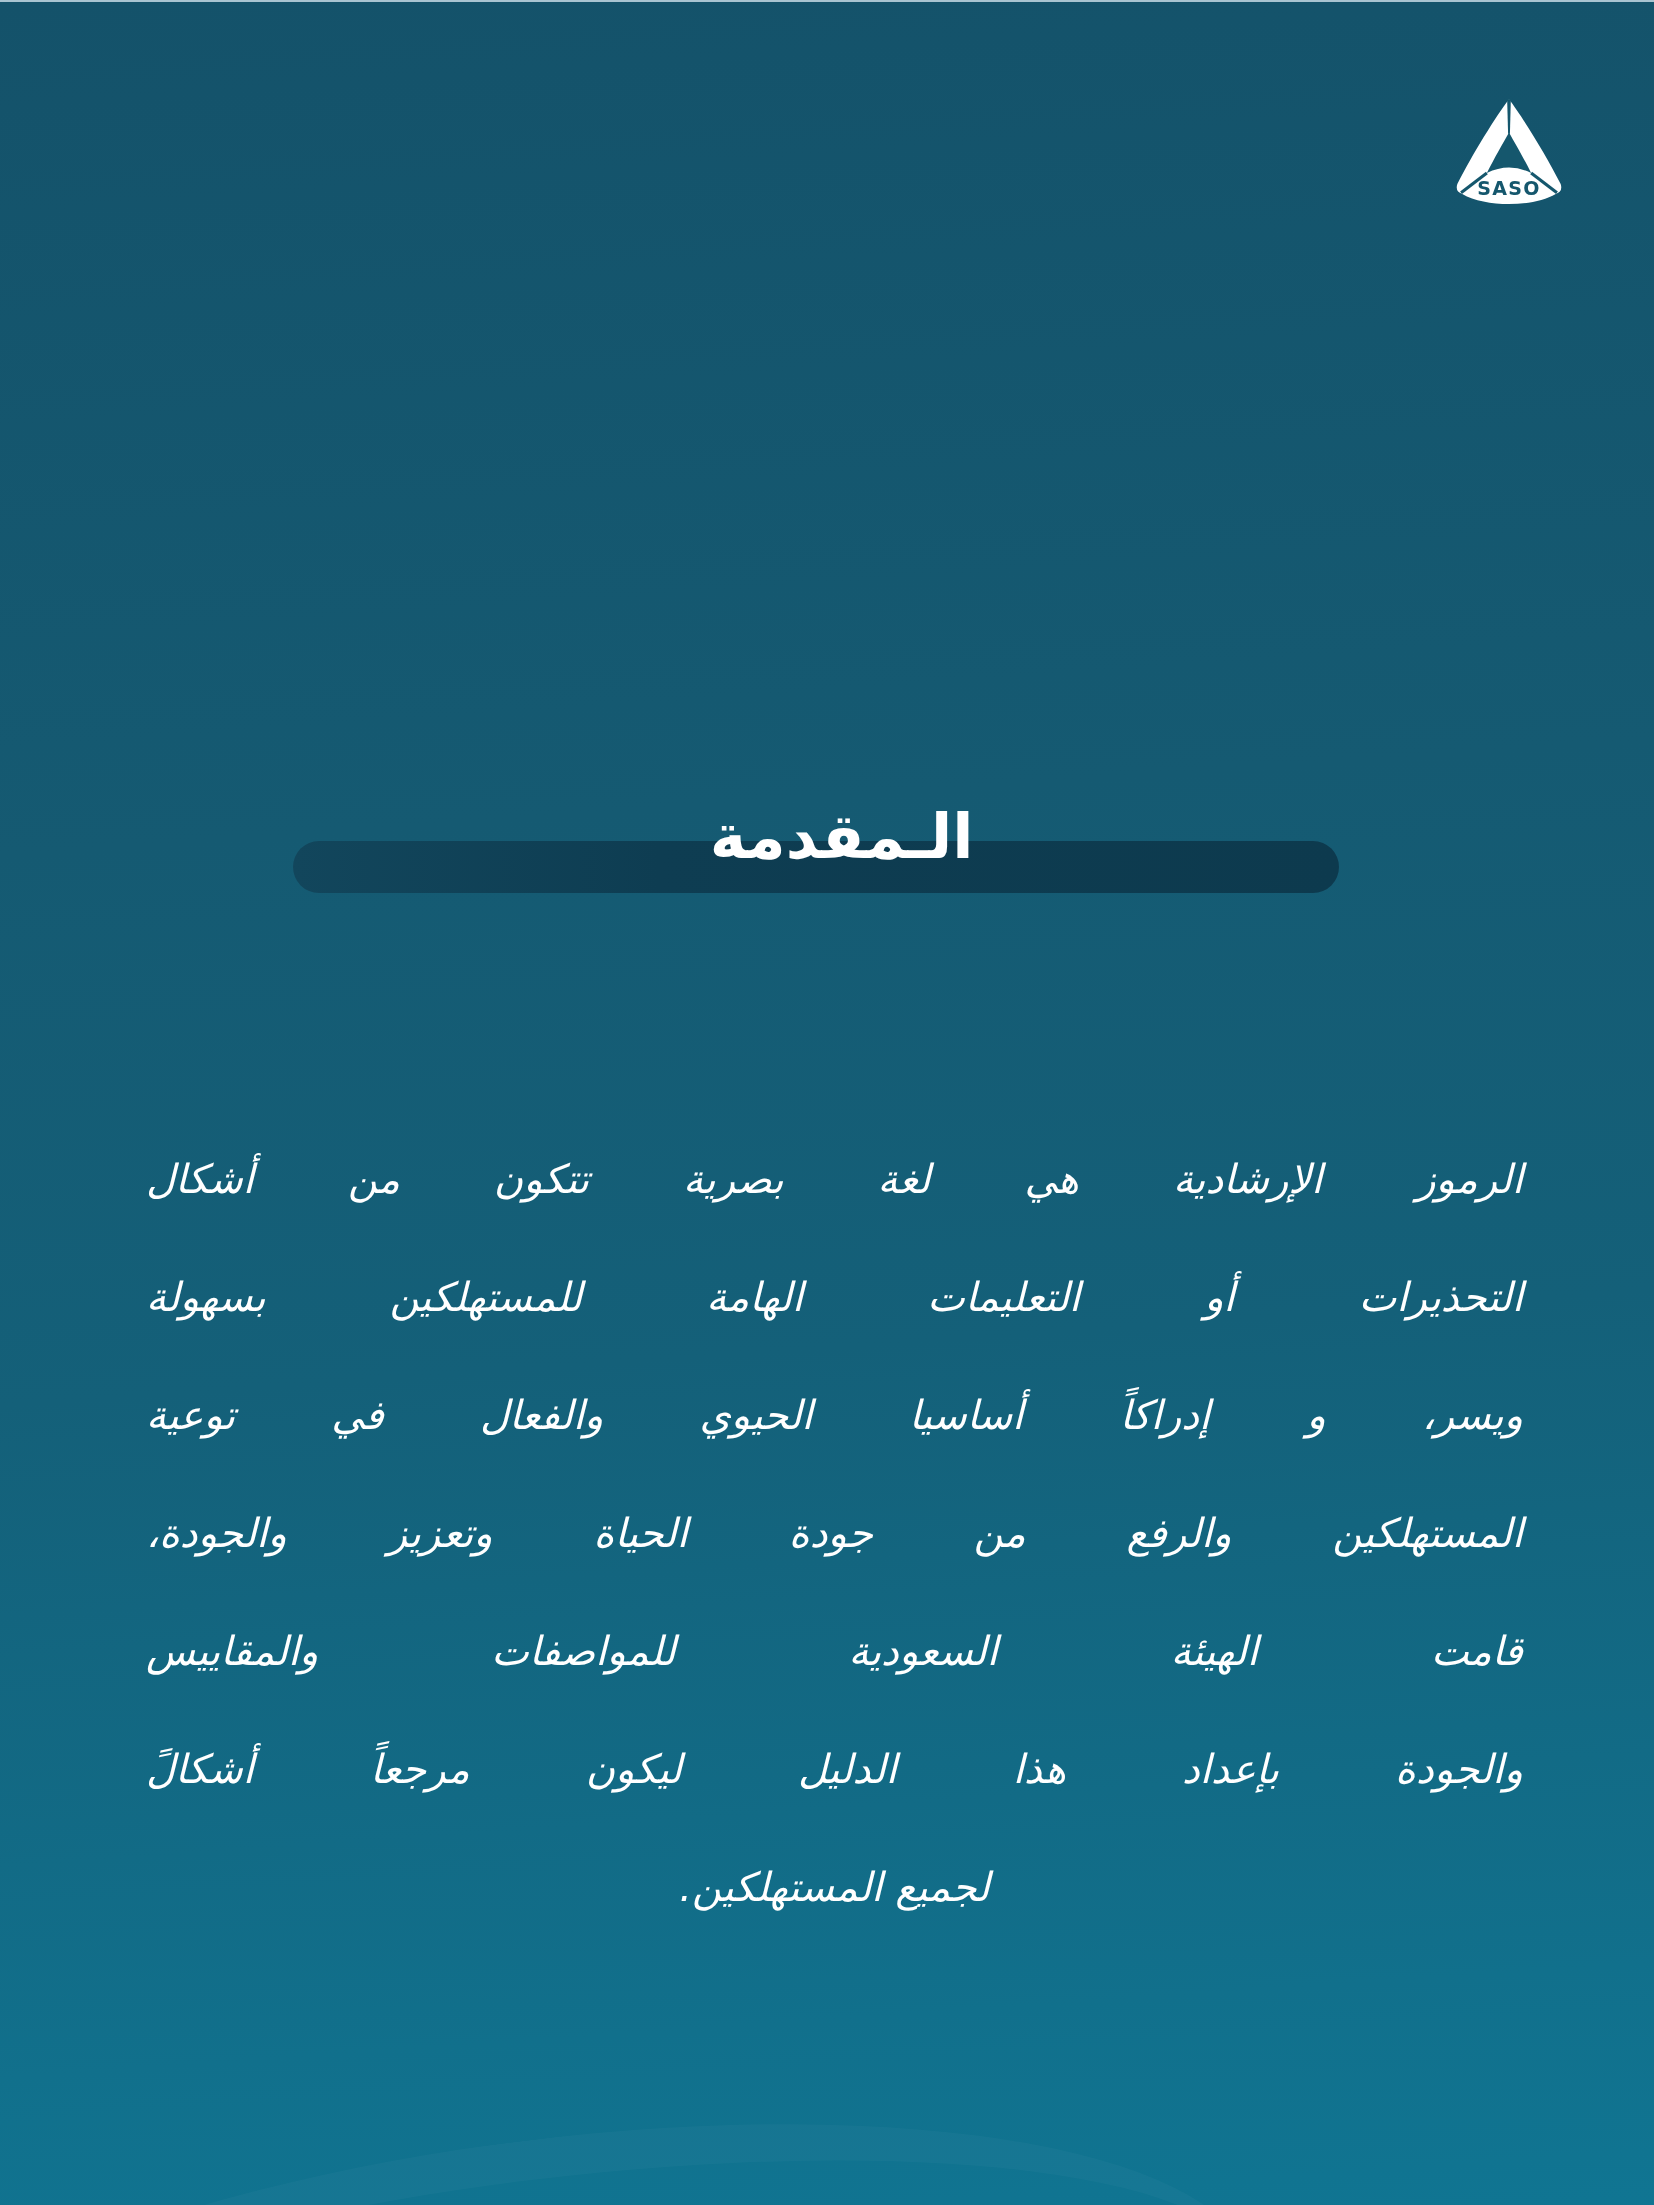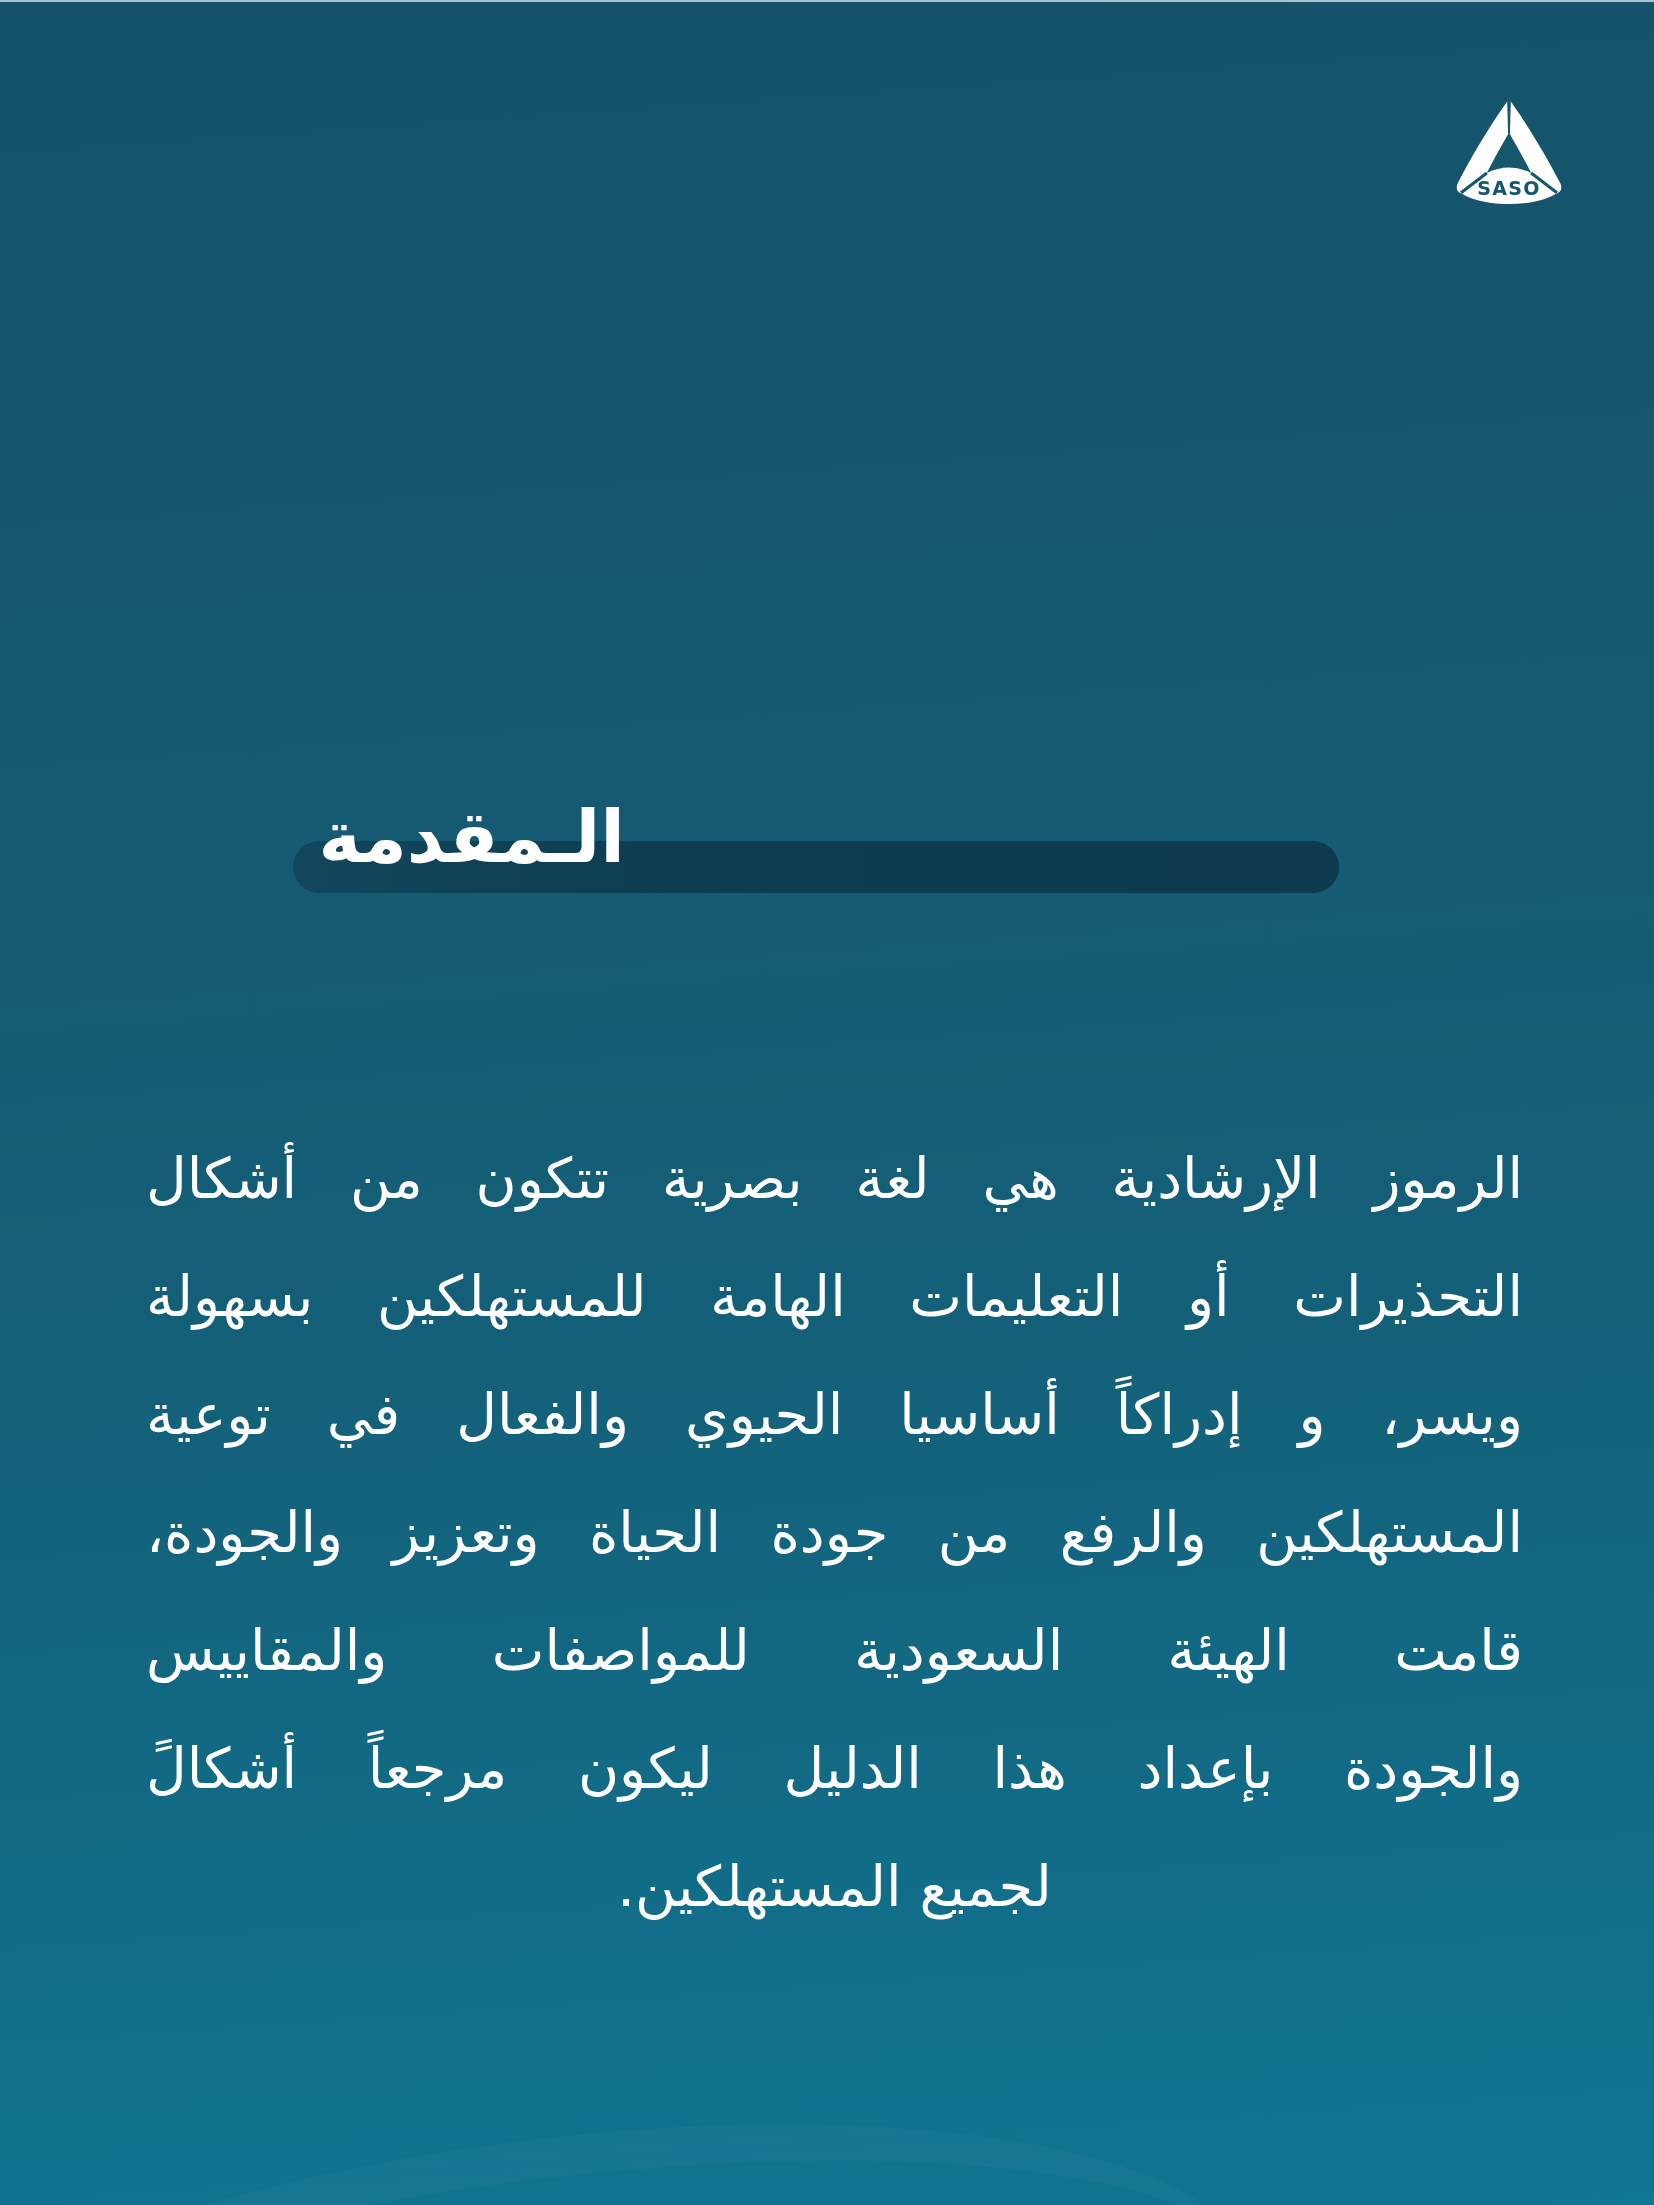--- a/index.html
+++ b/index.html
@@ -19,29 +19,30 @@
   .swoosh{border-radius:50%;pointer-events:none;}
   .sw1{left:-154px;top:2139px;width:1411px;height:397px;transform:rotate(-7deg);
        border-top:40px solid rgba(255,255,255,0.028);}
   
   .title-pill{
     left:293px;top:841px;width:1046px;height:52px;border-radius:26.5px;
     background:linear-gradient(90deg,#12465c 0%,#0e3d52 35%,#0d3a4e 100%);
   }
   .title-text{
     left:293px;top:773px;width:1046px;height:128px;line-height:128px;
-    font-size:72px;font-weight:bold;color:#ffffff;text-align:left;
+    font-size:62px;font-weight:bold;color:#ffffff;text-align:center;
     transform:translateX(25.6px);
     white-space:nowrap;
   }
   
   .paragraph{
     left:146px;top:1120px;width:1377px;
-    color:#ffffff;font-size:56px;line-height:118px;
+    color:#ffffff;font-size:40px;line-height:118px;
     direction:rtl;
+    font-style:italic;
   }
   .line{text-align:justify;text-align-last:justify;text-justify:inter-word;}
   .line.last{text-align:left;text-align-last:center;}
   
   .logo{left:1446px;top:98px;width:126px;height:123px;}
 </style>
 </head>
 <body>
 
 <svg width="0" height="0" style="position:absolute" aria-hidden="true">

